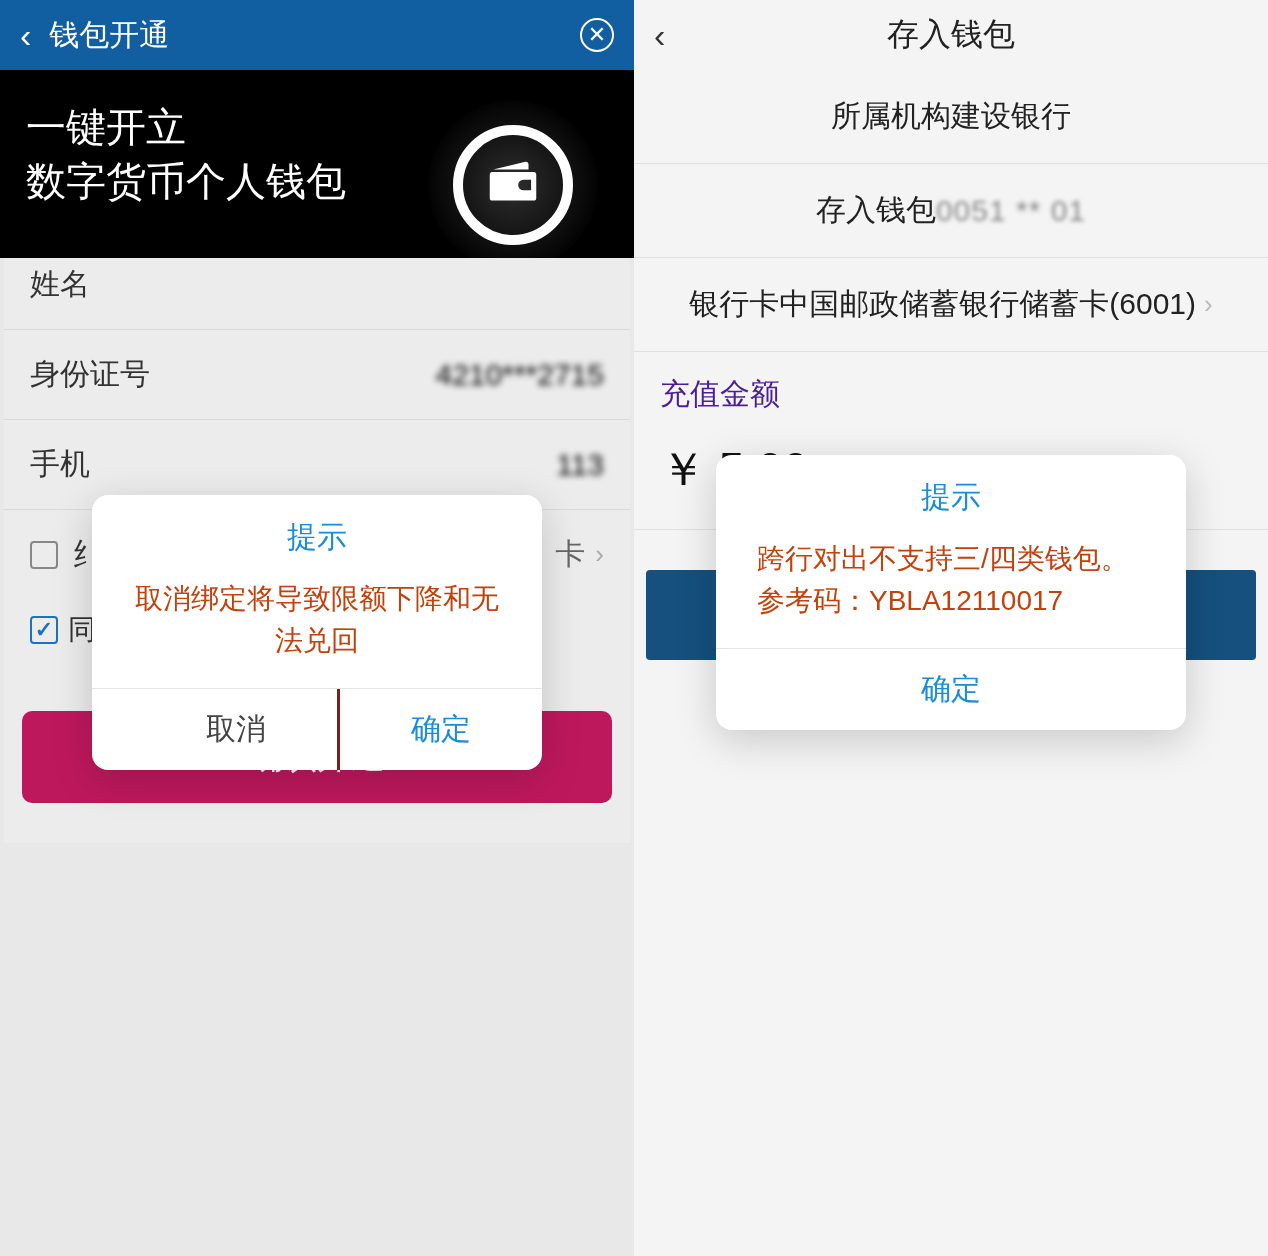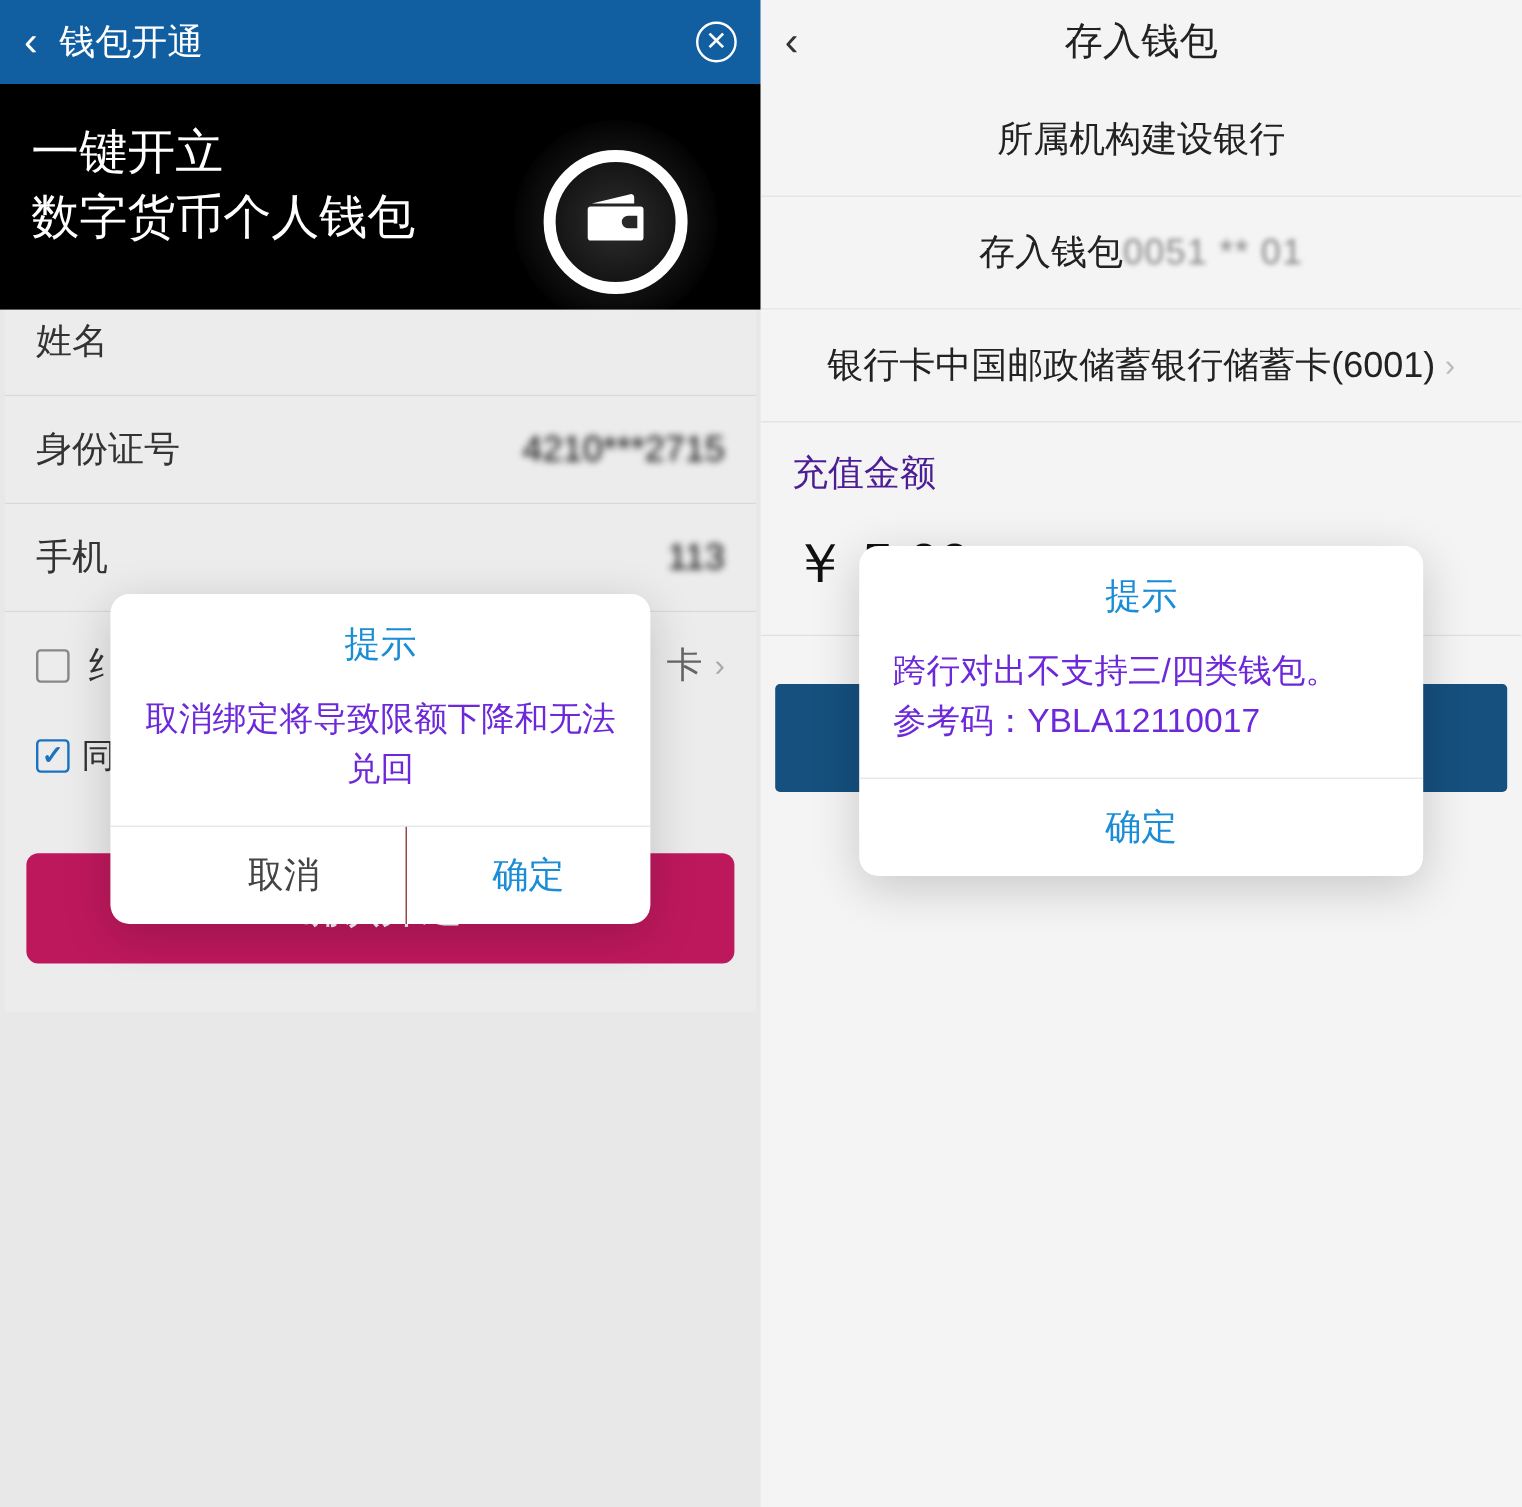--- a/index.html
+++ b/index.html
@@ -151,30 +151,30 @@
     left:50%; transform:translateX(-50%);
     background:#fff; border-radius:16px;
     box-shadow: 0 10px 40px rgba(0,0,0,.18);
     overflow:hidden;
   }
   .dialog .d-title {
     text-align:center; color:#1b8dd6; font-size:30px;
     padding: 22px 0 12px;
   }
   .dialog .d-body {
-    text-align:center; color:#6d28d9; font-size:28px;
-    padding: 8px 28px 26px;
+    text-align:center; color:#c2410c; font-size:28px;
+    padding: 8px 41px 26px;
     line-height:1.5;
   }
   .dialog .d-body.left { text-align:left; }
   .dialog .d-actions { display:flex; border-top:1px solid #e4e4e4; }
   .dialog .d-actions > div {
     flex:1; text-align:center; padding:20px 0; font-size:30px;
   }
-  .d-cancel { color:#444; border-right:1px solid #7f1d1d;margin-left:43px; }
+  .d-cancel { color:#444; border-right:3px solid #7f1d1d;margin-left:43px; }
   .d-ok { color:#1b8dd6; }
 
   .dialog-left { top: 495px; width: 450px; }
   .dialog-right { top: 455px; width: 470px; }
   .dialog-right .d-actions > div { color:#1b8dd6; }
 
   
   .row .chev { color:#aaa; font-size:26px; }
 </style>
 </head>

